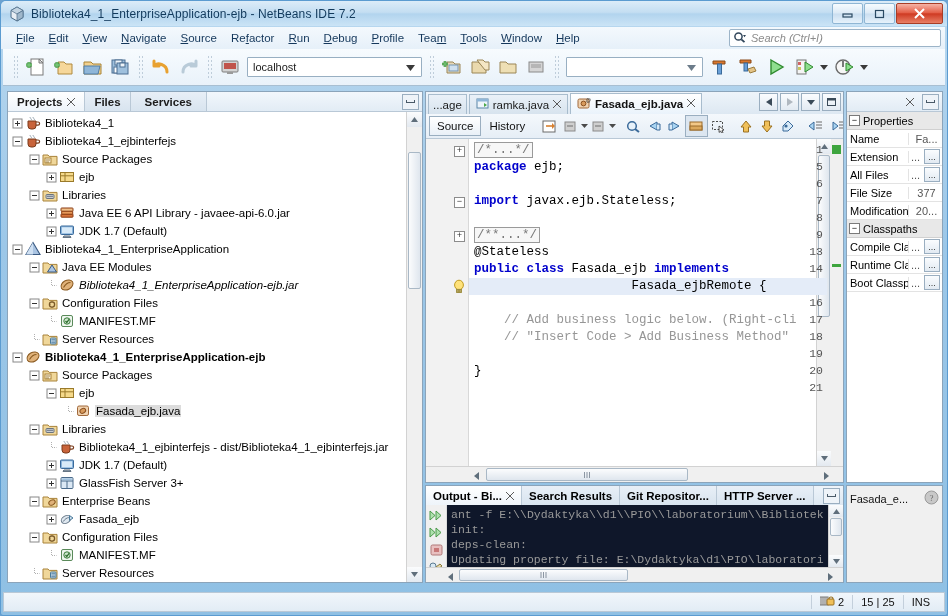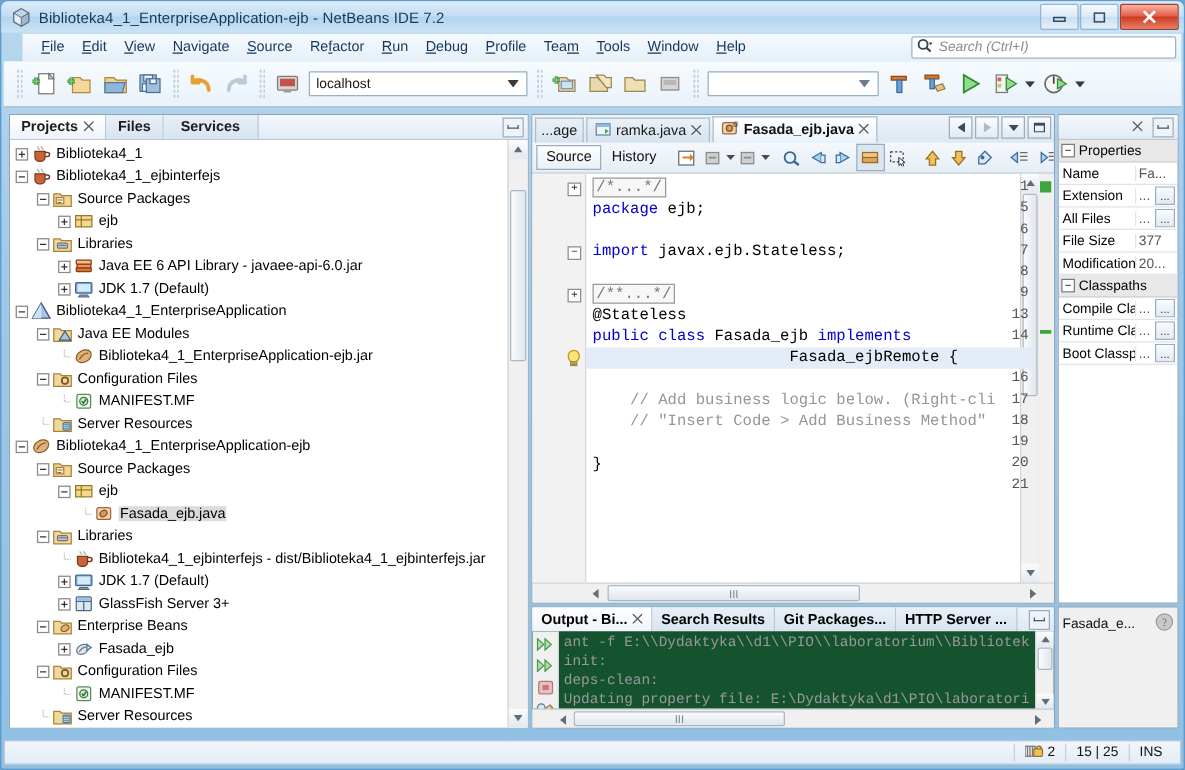--- a/index.html
+++ b/index.html
@@ -32,21 +32,21 @@
     display:flex;align-items:center;justify-content:center;margin-left:1px;border-radius:2px;
   }
   .wbtn.close{
     width:45px;
     background:linear-gradient(180deg,#f6b3a5 0%,#e4614a 45%,#cf3b23 52%,#e87f66 100%);
     border-color:#a83d26;color:#fff;
   }
   .wbtn svg{display:block;}
   
   .menubar{
-    position:absolute;left:17px;top:26px;right:2px;height:22px;
+    position:absolute;left:0;top:26px;right:2px;height:22px;
     display:flex;align-items:center;padding-left:8px;
     background:linear-gradient(180deg,#f4f9fd 0%,#e6f0f9 100%);
   }
   .menu-item{padding:2px 7px;color:#14375b;font-size:11.5px;white-space:nowrap;}
   .menu-item u{text-decoration:underline;}
   .searchbox{
     position:absolute;right:4px;top:2px;width:212px;height:18px;
     background:#fff;border:1px solid #9cb4c8;display:flex;align-items:center;
     box-sizing:border-box;border-radius:2px;
   }
@@ -128,46 +128,46 @@
   .eico{width:21px;height:20px;display:flex;align-items:center;justify-content:center;flex:none;}
   .eico.pressed{border:1px solid #9aaec0;background:#dce6f0;}
   .codearea{flex:1;position:relative;background:#fff;overflow:hidden;}
   .gutter{position:absolute;left:0;top:0;bottom:0;width:42px;background:#f2f2f2;border-right:1px solid #d8d8d8;}
   .gnum{position:absolute;right:20px;font-size:11.5px;color:#555;font-family:"Liberation Mono",monospace;text-align:right;}
   .gfold{position:absolute;left:28px;width:9px;height:9px;border:1px solid #8c8c8c;background:#fff;
     display:flex;align-items:center;justify-content:center;font-size:9px;line-height:1;color:#333;
     font-family:"Liberation Mono",monospace;}
   .codeline{position:absolute;left:48px;font-family:"Liberation Mono",monospace;font-size:12.5px;
     white-space:pre;color:#000;}
-  .kw{color:#0000cc;font-weight:normal;}
+  .kw{color:#0000cc;font-weight:bold;}
   .cm{color:#969696;}
   .fold{border:1px solid #9a9a9a;background:#f7f7f7;color:#777;padding:0 2px;}
   .hl{position:absolute;left:43px;right:16px;background:#e4ecf8;}
   .annot{position:absolute;right:0;top:0;bottom:0;width:12px;background:#f0f0f0;border-left:1px solid #d8d8d8;}
   .hscroll{height:15px;background:#f0f0f0;border-top:1px solid #d2d2d2;position:relative;}
   .hthumb{position:absolute;top:1px;bottom:1px;background:linear-gradient(180deg,#fbfcfd,#dfe6ee);
     border:1px solid #a9b8c6;border-radius:2px;display:flex;align-items:center;justify-content:center;
     font-size:9px;color:#7b8794;}
   
   #output-panel{position:absolute;left:424px;top:484px;width:419px;height:98px;
     background:#f0f0f0;border:1px solid #8ba4ba;box-sizing:border-box;display:flex;flex-direction:column;}
   .otabs{height:19px;display:flex;align-items:center;background:linear-gradient(180deg,#eef4fa,#dde8f2);}
   .otab{height:19px;padding:0 7px;display:flex;align-items:center;gap:4px;font-size:11.5px;font-weight:bold;
     border-right:1px solid #b9c8d6;box-sizing:border-box;white-space:nowrap;}
   .otab.sel{background:linear-gradient(180deg,#ffffff,#eef4fa);}
   .otab.unsel{background:linear-gradient(180deg,#e8eff7,#d8e4ef);}
-  .obody{flex:1;display:flex;position:relative;background:#14532d;overflow:hidden;}
+  .obody{flex:1;display:flex;position:relative;background:#0f172a;overflow:hidden;}
   .orail{width:20px;background:#f0f0f0;border-right:1px solid #ddd;padding-top:2px;}
   .oline{font-family:"Liberation Mono",monospace;font-size:11.5px;color:#999;white-space:pre;line-height:15px;}
   
   #properties-panel{position:absolute;left:845px;top:90px;width:97px;height:392px;
     background:#fff;border:1px solid #8ba4ba;box-sizing:border-box;display:flex;flex-direction:column;}
   .prow{height:17px;display:flex;align-items:center;border-bottom:1px solid #e3e3e3;font-size:11px;}
   .pk{width:58px;padding-left:3px;color:#000;white-space:nowrap;overflow:hidden;border-right:1px solid #e3e3e3;}
-  .pv{flex:1;padding-left:2px;color:#555;display:flex;align-items:center;white-space:nowrap;overflow:hidden;}
+  .pv{flex:1;padding-left:2px;color:#555;display:flex;align-items:center;white-space:nowrap;overflow:hidden;justify-content:center;}
   .pgroup{height:17px;display:flex;align-items:center;gap:3px;padding-left:2px;font-size:11px;
     background:#e8e8e8;border-bottom:1px solid #d0d0d0;font-weight:normal;color:#000;}
   .pbox{width:9px;height:9px;border:1px solid #7a7a7a;background:#fff;display:flex;align-items:center;
     justify-content:center;font-size:9px;line-height:8px;font-family:"Liberation Mono",monospace;}
   .ellipsisbtn{width:14px;height:13px;border:1px solid #9aaec0;background:linear-gradient(180deg,#fafcfe,#e2eaf2);
     font-size:9px;display:flex;align-items:center;justify-content:center;color:#333;margin-left:auto;margin-right:2px;}
   
   #navigator-panel{position:absolute;left:845px;top:484px;width:97px;height:98px;background:#f0f0f0;
     border:1px solid #8ba4ba;box-sizing:border-box;padding:4px 3px;}
   .navrow{display:flex;align-items:center;font-size:11px;color:#111;}
@@ -510,21 +510,21 @@
           <span class="tog"><svg width="11" height="11">
               <rect x="1" y="1" width="9" height="9" fill="#fff" stroke="#888"></rect>
               <path d="M3 5.5h5" stroke="#333" stroke-width="1"></path>
             </svg></span>
           <span class="ti"><svg width="16" height="16" viewBox="0 0 16 16">
               <path d="M1 4h5l1.2 1.4H15V14H1z" fill="#f0d79a" stroke="#a9833a"></path>
               <path d="M10 6 L14.5 13 H5.5 Z" fill="#aac4e2" stroke="#3a5a82"></path>
             </svg></span>
           <span class="tl">Java EE Modules</span>
         </div>
-        <div class="trow" style="padding-left: 38px;">
+        <div class="trow" style="padding-left: 38px; font-style: italic;">
           <span class="tog"><svg width="11" height="11">
               <path d="M5.5 0 v5.5 h5" stroke="#b0b0b0" fill="none" stroke-dasharray="1 1"></path>
             </svg></span>
           <span class="ti"><svg width="16" height="16" viewBox="0 0 16 16">
               <ellipse cx="8" cy="8" rx="6.4" ry="4.6" transform="rotate(-30 8 8)" fill="#e0b27a" stroke="#8a5a20"></ellipse>
               <path d="M4.5 10.5 C6.5 7 9.5 5.5 11.5 5.5" stroke="#8a5a20" fill="none" stroke-width="1.1"></path>
             </svg></span>
           <span class="tl">Biblioteka4_1_EnterpriseApplication-ejb.jar</span>
         </div>
         <div class="trow" style="padding-left: 21px;">
@@ -554,21 +554,21 @@
           <span class="tog"><svg width="11" height="11">
               <path d="M5.5 0 v5.5 h5" stroke="#b0b0b0" fill="none" stroke-dasharray="1 1"></path>
             </svg></span>
           <span class="ti"><svg width="16" height="16" viewBox="0 0 16 16">
               <path d="M1 4h5l1.2 1.4H15V14H1z" fill="#f0d79a" stroke="#a9833a"></path>
               <rect x="8.5" y="7" width="5.5" height="6" rx=".8" fill="#cfe0ef" stroke="#4a7a9a"></rect>
               <path d="M9.3 8.4h4M9.3 10h4M9.3 11.6h4" stroke="#4a7a9a" stroke-width=".8"></path>
             </svg></span>
           <span class="tl">Server Resources</span>
         </div>
-        <div class="trow" style="padding-left: 4px;">
+        <div class="trow" style="padding-left: 4px; font-weight: bold;">
           <span class="tog"><svg width="11" height="11">
               <rect x="1" y="1" width="9" height="9" fill="#fff" stroke="#888"></rect>
               <path d="M3 5.5h5" stroke="#333" stroke-width="1"></path>
             </svg></span>
           <span class="ti"><svg width="16" height="16" viewBox="0 0 16 16">
               <ellipse cx="8" cy="8" rx="6.4" ry="4.6" transform="rotate(-30 8 8)" fill="#e0b27a" stroke="#8a5a20"></ellipse>
               <path d="M4.5 10.5 C6.5 7 9.5 5.5 11.5 5.5" stroke="#8a5a20" fill="none" stroke-width="1.1"></path>
             </svg></span>
           <span class="tl">Biblioteka4_1_EnterpriseApplication-ejb</span>
         </div>
@@ -1021,21 +1021,21 @@
         <span>
           <svg width="8" height="8">
               <path d="M0 0 L8 8 M8 0 L0 8" stroke="#5a5a5a" stroke-width="1"></path>
             </svg>
         </span>
       </div>
       <div class="otab unsel">
         <span>Search Results</span>
       </div>
       <div class="otab unsel">
-        <span>Git Packages...</span>
+        <span>Git Repositor...</span>
       </div>
       <div class="otab unsel">
         <span>HTTP Server ...</span>
       </div>
       <div style="flex:1;background:linear-gradient(180deg,#eef4fa,#dde8f2);"></div>
       <div class="minbox">
           <i></i>
         </div>
     </div>
     <div class="obody">

